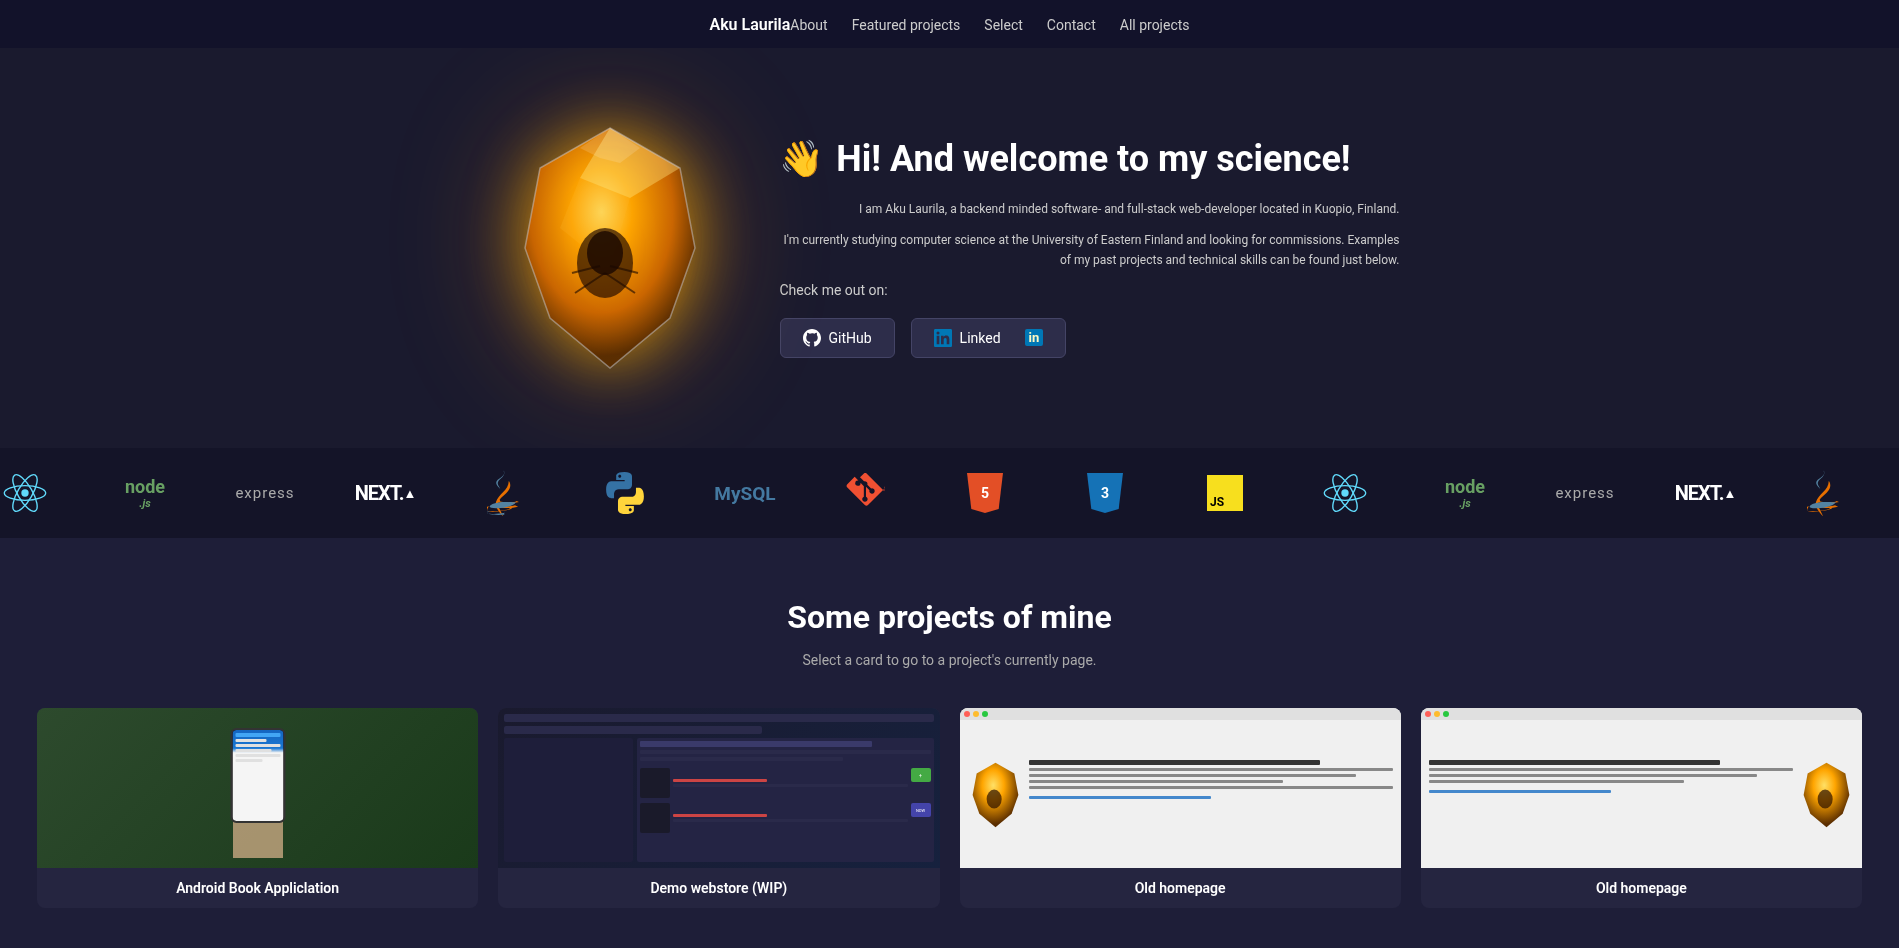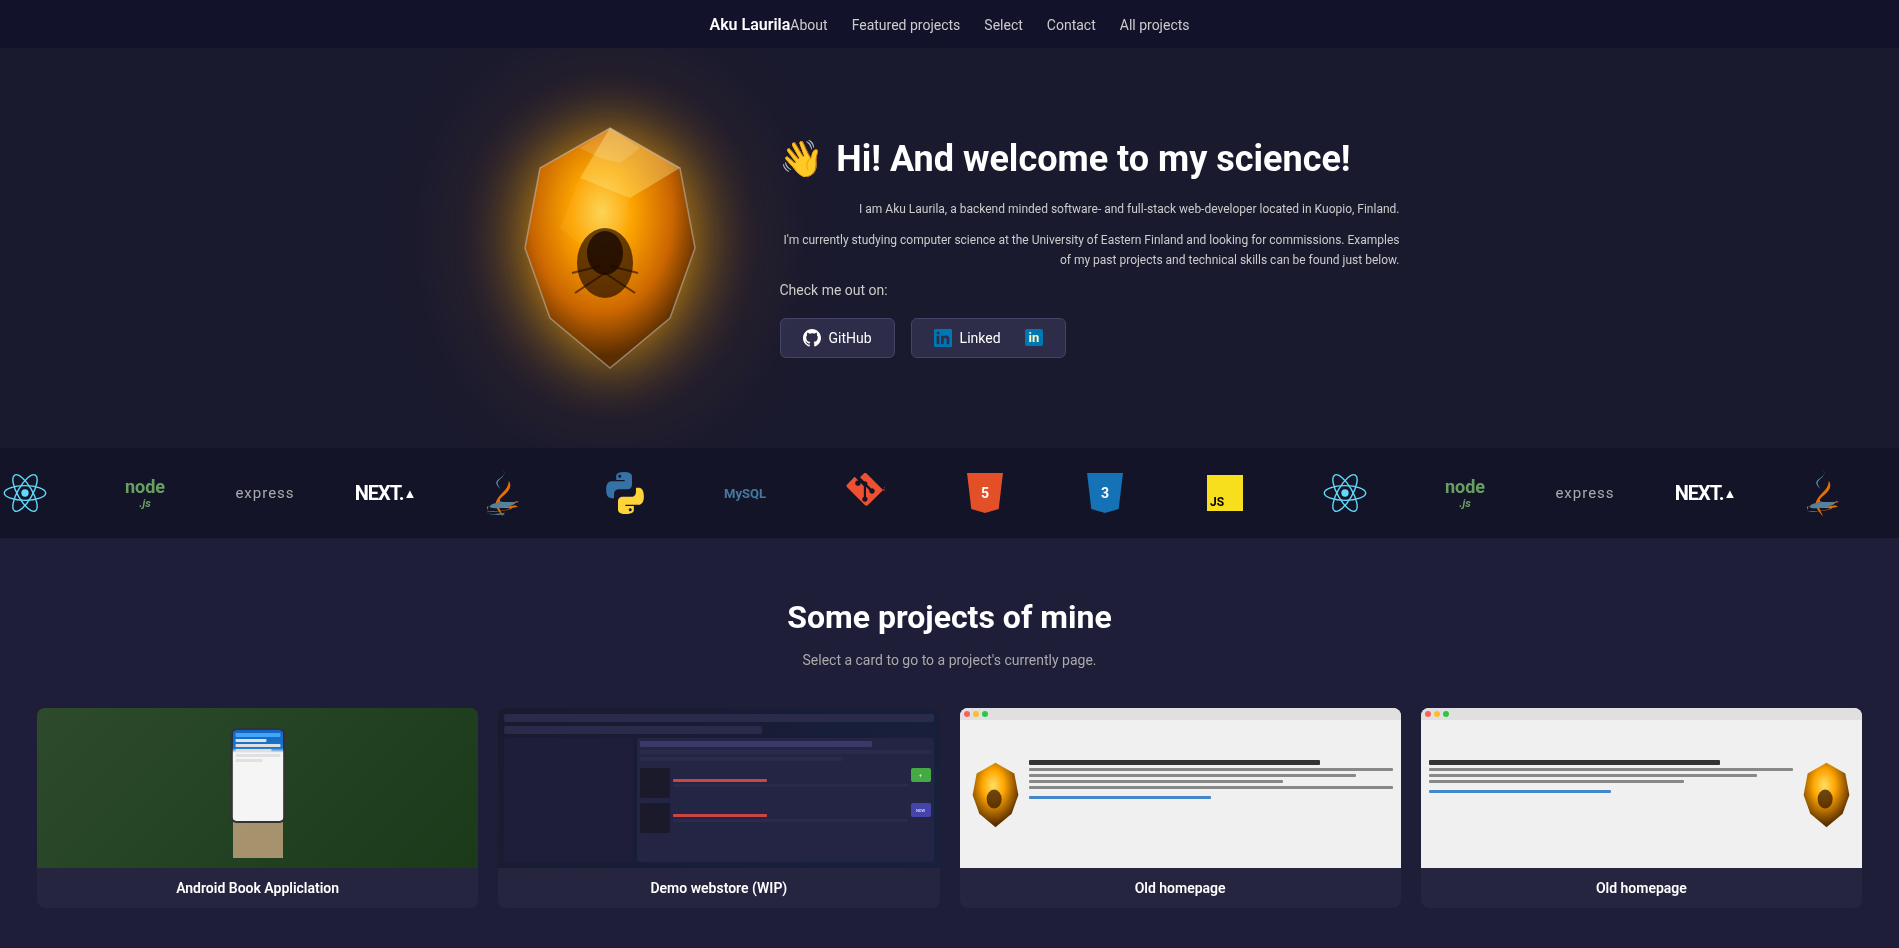--- a/index.html
+++ b/index.html
@@ -365,21 +365,21 @@
     </div>
     <div class="ticker-item">
       <div class="ticker-icon">
         <svg width="42" height="42" viewBox="0 0 100 100">
           <path d="M48.7 0C27.5 0 29 9.4 29 9.4l0 9.7h20.2v3H18.4S5 20.5 5 41.9c0 21.4 11.8 20.6 11.8 20.6h7.1V52.8s-.4-11.8 11.6-11.8h20s11.2.2 11.2-10.8V10.9S68.4 0 48.7 0zm-11.2 6.3c2 0 3.6 1.6 3.6 3.6 0 2-1.6 3.6-3.6 3.6-2 0-3.6-1.6-3.6-3.6 0-2 1.6-3.6 3.6-3.6z" fill="#3572a5"></path>
           <path d="M51.3 100c21.2 0 19.8-9.4 19.8-9.4l0-9.7H50.9v-3H81.6S95 79.5 95 58.1c0-21.4-11.8-20.6-11.8-20.6h-7.1v9.7s.4 11.8-11.6 11.8H44.5S33.3 58.8 33.3 69.8V89.1S31.6 100 51.3 100zm11.2-6.3c-2 0-3.6-1.6-3.6-3.6 0-2 1.6-3.6 3.6-3.6 2 0 3.6 1.6 3.6 3.6 0 2-1.6 3.6-3.6 3.6z" fill="#ffd43b"></path>
         </svg>
       </div>
     </div>
     <div class="ticker-item">
-      <div class="ticker-icon" style="font-size:13px; color:#4479a1; font-weight:700; letter-spacing:0px;">MySQL</div>
+      <div class="ticker-icon" style="font-size:19px; color:#4479a1; font-weight:700; letter-spacing:0px;">MySQL</div>
     </div>
     <div class="ticker-item">
       <div class="ticker-icon">
         <svg width="40" height="40" viewBox="0 0 24 24" fill="#f05032">
           <path d="M23.6 10.9L13.1.4a1.35 1.35 0 0 0-1.9 0L9 2.6l2.4 2.4a1.6 1.6 0 0 1 2 2l2.3 2.3a1.6 1.6 0 1 1-1 1L12.6 8.2v6a1.6 1.6 0 1 1-1.3 0V8l-2-2.1A1.6 1.6 0 1 1 8 4.5L5.8 2.3 1.4 6.8a1.35 1.35 0 0 0 0 1.9l10.5 10.5a1.35 1.35 0 0 0 1.9 0l9.8-9.8a1.35 1.35 0 0 0 0-1.5z"></path>
         </svg>
       </div>
     </div>
     <div class="ticker-item">
       <div class="ticker-icon">

